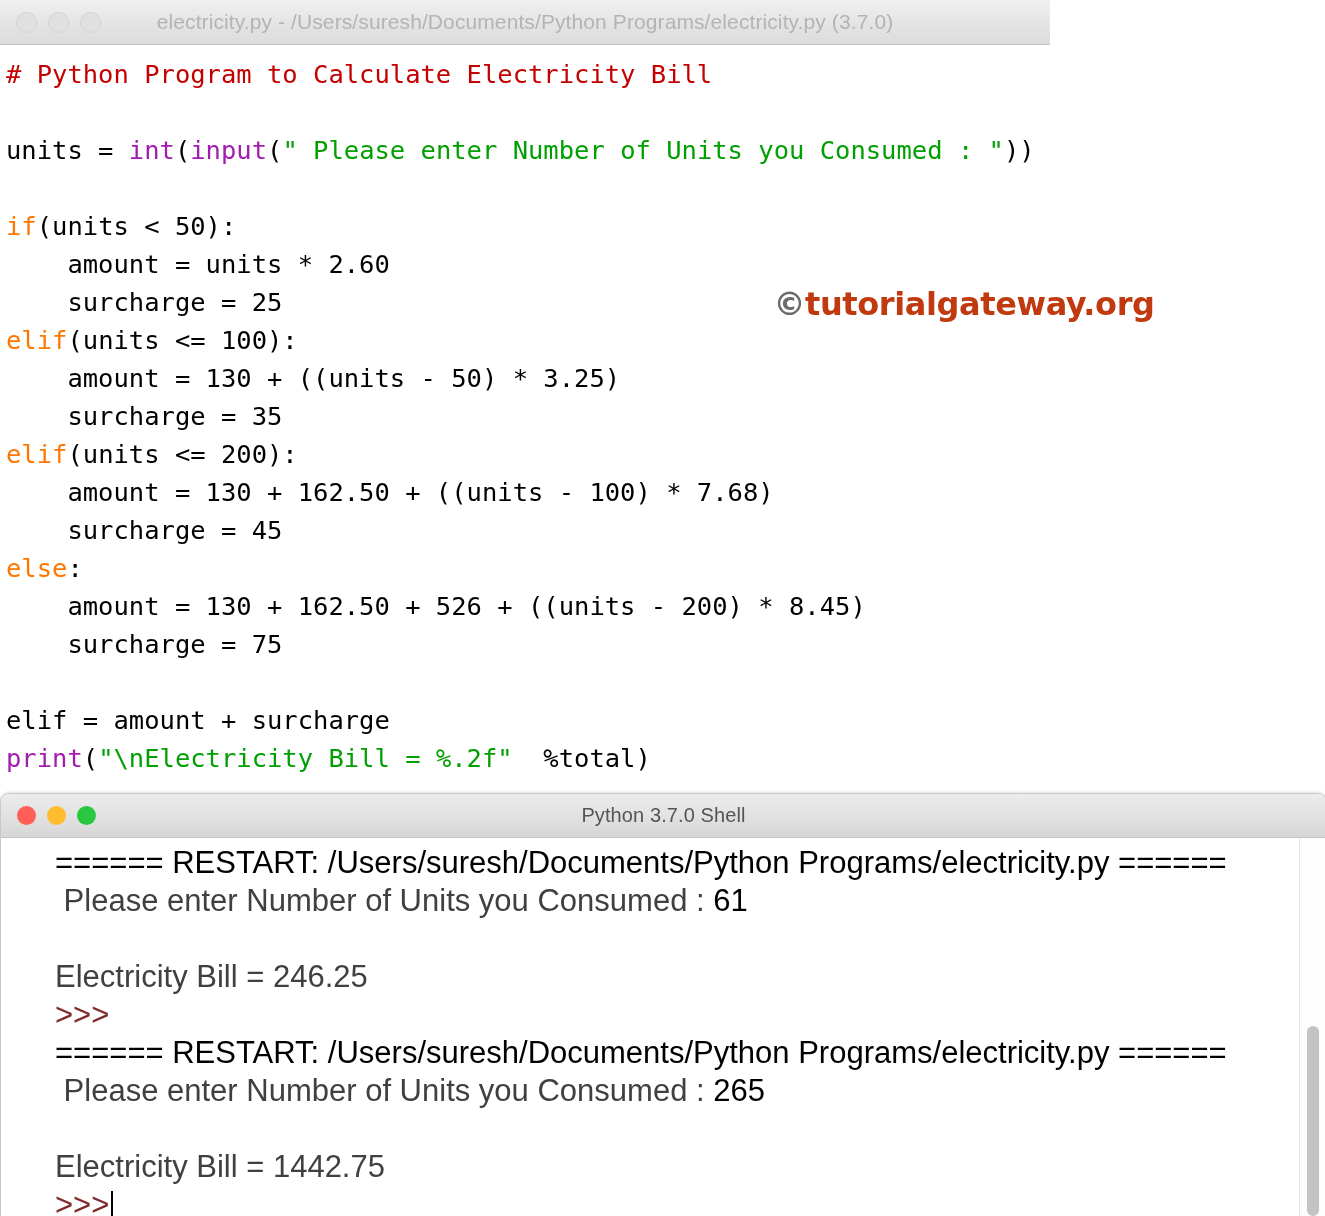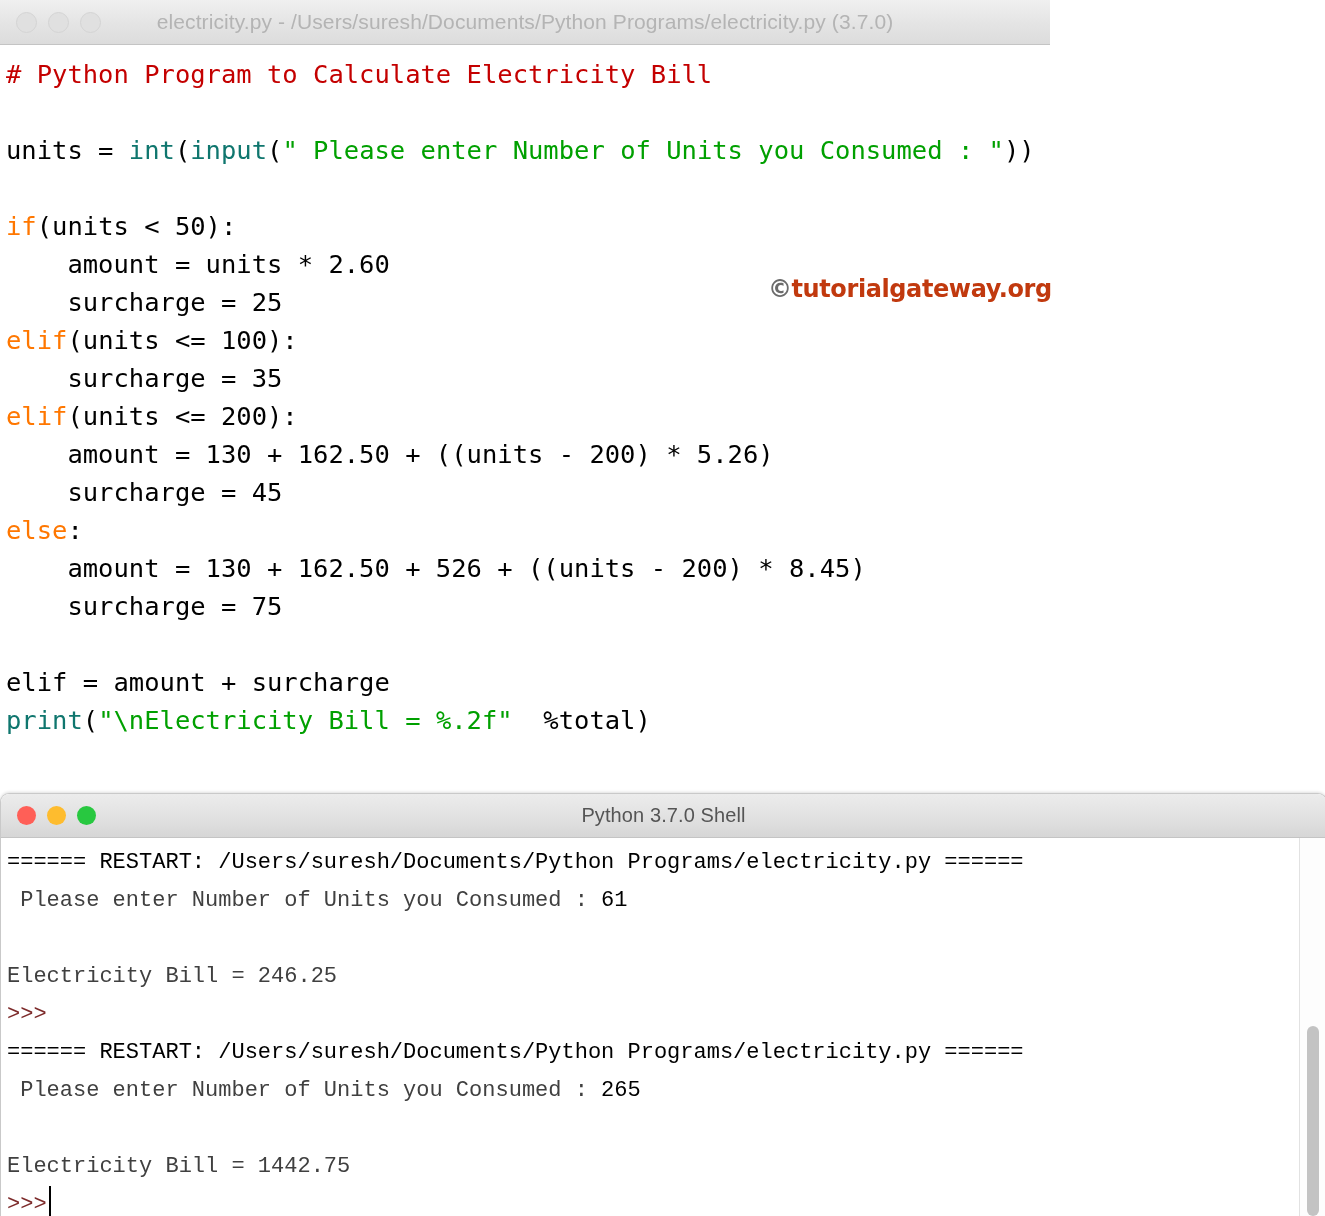--- a/index.html
+++ b/index.html
@@ -64,31 +64,31 @@
   }
   .line {
     font-family: "DejaVu Sans Mono", monospace;
     font-size: 25.5px;
     line-height: 38px;
     white-space: pre;
     color: #000000;
     height: 38px;
   }
   .kw      { color: #ff7700; }
-  .builtin { color: #0f766e; }
+  .builtin { color: #a21caf; }
   .str     { color: #00a000; }
   .comment { color: #c40000; }
 
   
   #watermark {
     position: absolute;
     left: 752px;
     top: 247px;
     font-family: "DejaVu Sans", sans-serif;
-    font-size: 24px;
+    font-size: 32px;
     font-weight: bold;
     color: #c1390e;
     letter-spacing: -0.4px;
     white-space: pre;
   }
   #watermark .copy { color: #6b6b6b; font-weight: bold; }
 
   
   #shell-window {
     position: absolute;
@@ -110,26 +110,27 @@
   }
   .shell-body {
     position: relative;
     background: #ffffff;
     height: 380px;
   }
   .shell-text {
     padding: 6px 0 0 6px;
   }
   .sline {
-    font-family: Liberation Mono, monospace;
-    font-size: 22px;
+    font-family: Liberation Sans, sans-serif;
+    font-size: 31px;
     line-height: 38px;
     white-space: pre;
     color: #000000;
     height: 38px;
+    margin-left: 48px;
   }
   .out  { color: #404040; }
   .prmt { color: #7d2b2b; }
   .cursor {
     display: inline-block;
     width: 2px;
     height: 30px;
     background: #000;
     vertical-align: -6px;
     margin-left: 2px;
@@ -170,23 +171,24 @@
 
   <div class="code-area" id="code-area">
       <div class="line"><span class="comment"># Python Program to Calculate Electricity Bill</span></div>
       <div class="line">&nbsp;</div>
       <div class="line"><span>units = </span><span class="builtin">int</span><span>(</span><span class="builtin">input</span><span>(</span><span class="str">" Please enter Number of Units you Consumed : "</span><span>))</span></div>
       <div class="line">&nbsp;</div>
       <div class="line"><span class="kw">if</span><span>(units &lt; 50):</span></div>
       <div class="line"><span>    amount = units * 2.60</span></div>
       <div class="line"><span>    surcharge = 25</span></div>
       <div class="line"><span class="kw">elif</span><span>(units &lt;= 100):</span></div>
+      <div class="line"><span>    amount = 130 + ((units - 50) * 3.25)</span></div>
       <div class="line"><span>    surcharge = 35</span></div>
       <div class="line"><span class="kw">elif</span><span>(units &lt;= 200):</span></div>
-      <div class="line"><span>    amount = 130 + 162.50 + ((units - 200) * 5.26)</span></div>
+      <div class="line"><span>    amount = 130 + 162.50 + ((units - 100) * 7.68)</span></div>
       <div class="line"><span>    surcharge = 45</span></div>
       <div class="line"><span class="kw">else</span><span>:</span></div>
       <div class="line"><span>    amount = 130 + 162.50 + 526 + ((units - 200) * 8.45)</span></div>
       <div class="line"><span>    surcharge = 75</span></div>
       <div class="line">&nbsp;</div>
       <div class="line"><span>elif = amount + surcharge</span></div>
       <div class="line"><span class="builtin">print</span><span>(</span><span class="str">"\nElectricity Bill = %.2f"</span><span>  %total)</span></div>
     </div>
 </div>
 

